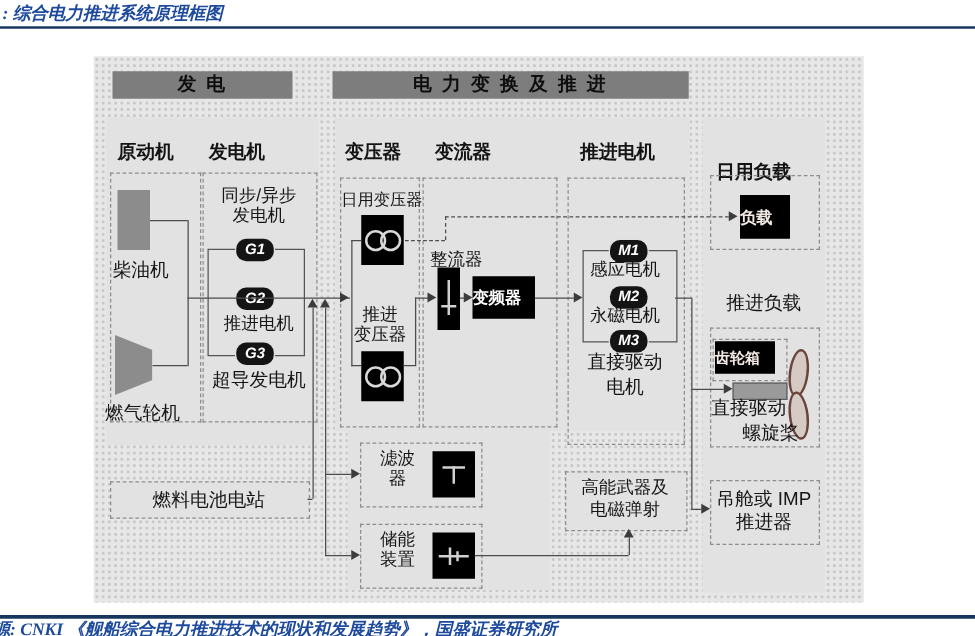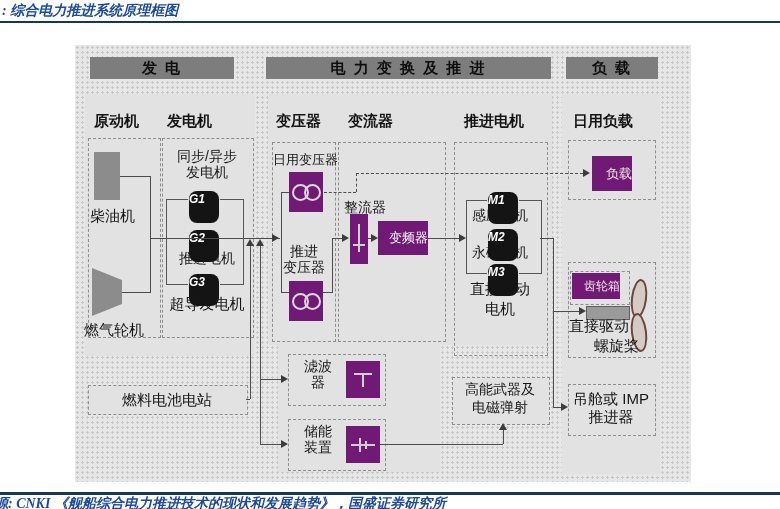--- a/index.html
+++ b/index.html
@@ -10,23 +10,23 @@
   .rule{position:absolute;left:0;width:100%;background:#17365d}
   .diagram-bg{position:absolute;background-color:#e7e7e7;
       background-image:radial-gradient(#c8c8c8 1px,transparent 1.3px);background-size:5px 5px}
   .panel{position:absolute;background:#e2e2e2}
   .secbar{position:absolute;background:#7d7d7d;color:#0e0e0e;font-weight:bold;font-size:15px;
           text-align:center;line-height:22px;letter-spacing:2px}
   .col-lbl{position:absolute;font-weight:bold;font-size:15px;color:#141414;white-space:nowrap}
   .dbox{position:absolute;border:1px dashed #8d8d8d}
   .lbl{position:absolute;font-weight:normal;color:#161616;font-size:15px;white-space:nowrap}
   .lbl.c{text-align:center;white-space:nowrap}
-  .dark{position:absolute;background:#701a75;color:#fff;text-align:right;font-weight:normal}
-  .badge{position:absolute;width:30px;height:32px;background:#141414;color:#fff;border-radius:8px;
-         font:italic bold 12px "Liberation Sans",sans-serif;line-height:17px;text-align:left;
+  .dark{position:absolute;background:#000000;color:#fff;text-align:left;font-weight:bold}
+  .badge{position:absolute;width:30px;height:18px;background:#141414;color:#fff;border-radius:8px;
+         font:italic bold 12px "Liberation Sans",sans-serif;line-height:17px;text-align:center;
          box-shadow:0 0 0 1px #e0e0e0}
   .hl{position:absolute;height:1px;background:#4c4c4c}
   .vl{position:absolute;width:1px;background:#4c4c4c}
   .dhl{position:absolute;height:0;border-top:1px dashed #4c4c4c}
   .dvl{position:absolute;width:0;border-left:1px dashed #4c4c4c}
   .ar{position:absolute;width:0;height:0;border-top:4px solid transparent;border-bottom:4px solid transparent;border-left:7px solid #3c3c3c}
   .au{position:absolute;width:0;height:0;border-left:4px solid transparent;border-right:4px solid transparent;border-bottom:7px solid #3c3c3c}
   .brkt{position:absolute;border:1px solid #555}
   .shape{position:absolute;background:#8c8c8c}
   .xfmr{display:flex;align-items:center;justify-content:center}
@@ -47,28 +47,27 @@
   <div class="note" style="left:-6px;top:495px">源: CNKI 《舰船综合电力推进技术的现状和发展趋势》，国盛证券研究所</div>
 
   <div class="diagram-bg" style="left:75px;top:45px;width:616px;height:437px"></div>
   <div class="panel" style="left:85px;top:94px;width:170px;height:262px"></div>
   <div class="panel" style="left:268px;top:94px;width:284px;height:251px"></div>
   <div class="panel" style="left:278px;top:345px;width:162px;height:127px"></div>
   <div class="panel" style="left:562px;top:94px;width:98px;height:380px"></div>
 
   <div class="secbar" style="left:90px;top:57px;width:144px;height:22px">发  电</div>
   <div class="secbar" style="left:266px;top:57px;width:285px;height:22px">电 力 变 换 及 推 进</div>
-  <div class="secbar" style="left:566px;top:57px;width:92px;height:22px">负  载</div>
 
   <div class="col-lbl" style="left:94px;top:112px">原动机</div>
   <div class="col-lbl" style="left:167px;top:112px">发电机</div>
   <div class="col-lbl" style="left:276px;top:112px">变压器</div>
   <div class="col-lbl" style="left:348px;top:112px">变流器</div>
   <div class="col-lbl" style="left:464px;top:112px">推进电机</div>
-  <div class="col-lbl" style="left:573px;top:112px">日用负载</div>
+  <div class="col-lbl" style="left:573px;top:128px">日用负载</div>
 
   <div class="dbox" style="left:88px;top:138px;width:71px;height:198px"></div>
   <div class="dbox" style="left:162px;top:138px;width:90px;height:198px"></div>
   <div class="dbox" style="left:272px;top:142px;width:62px;height:198px"></div>
   <div class="dbox" style="left:338px;top:142px;width:106px;height:198px"></div>
   <div class="dbox" style="left:454px;top:142px;width:92px;height:212px"></div>
   <div class="dbox" style="left:568px;top:140px;width:86px;height:58px"></div>
   <div class="dbox" style="left:568px;top:262px;width:86px;height:94px"></div>
   <div class="dbox" style="left:568px;top:384px;width:86px;height:50px"></div>
   <div class="dbox" style="left:288px;top:354px;width:96px;height:50px"></div>
@@ -129,20 +128,21 @@
   <div class="lbl c" style="left:292px;top:439px;width:52px;font-size:14px">装置</div>
   <div class="dark" style="left:346px;top:426px;width:34px;height:37px">
     <span class="glyph" style="left:5px;top:18px;width:24px;height:2px"></span>
     <span class="glyph" style="left:13px;top:12px;width:2px;height:14px"></span>
     <span class="glyph" style="left:19px;top:15px;width:2px;height:8px"></span>
   </div>
   <div class="lbl c" style="left:452px;top:381px;width:96px;font-size:14px">高能武器及</div>
   <div class="lbl c" style="left:452px;top:399px;width:96px;font-size:14px">电磁弹射</div>
 
   <div class="dark" style="left:592px;top:156px;width:40px;height:35px;line-height:35px;font-size:13px;color:#f3e9e5">负载</div>
+  <div class="lbl c" style="left:566px;top:233px;width:90px">推进负载</div>
   <div class="dbox" style="left:570px;top:271px;width:58px;height:32px"></div>
   <div class="dark" style="left:572px;top:273px;width:48px;height:26px;line-height:26px;font-size:12px;color:#f3e9e5">齿轮箱</div>
   <div class="hub" style="left:586px;top:306px;width:42px;height:12px"></div>
   <div class="blade" style="left:631px;top:279px;transform:rotate(7deg)"></div>
   <div class="blade" style="left:631px;top:313px;transform:rotate(-7deg)"></div>
   <div class="lbl" style="left:569px;top:317px">直接驱动</div>
   <div class="lbl" style="left:594px;top:337px">螺旋桨</div>
   <div class="lbl c" style="left:568px;top:390px;width:86px">吊舱或 IMP</div>
   <div class="lbl c" style="left:568px;top:408px;width:86px">推进器</div>
 

